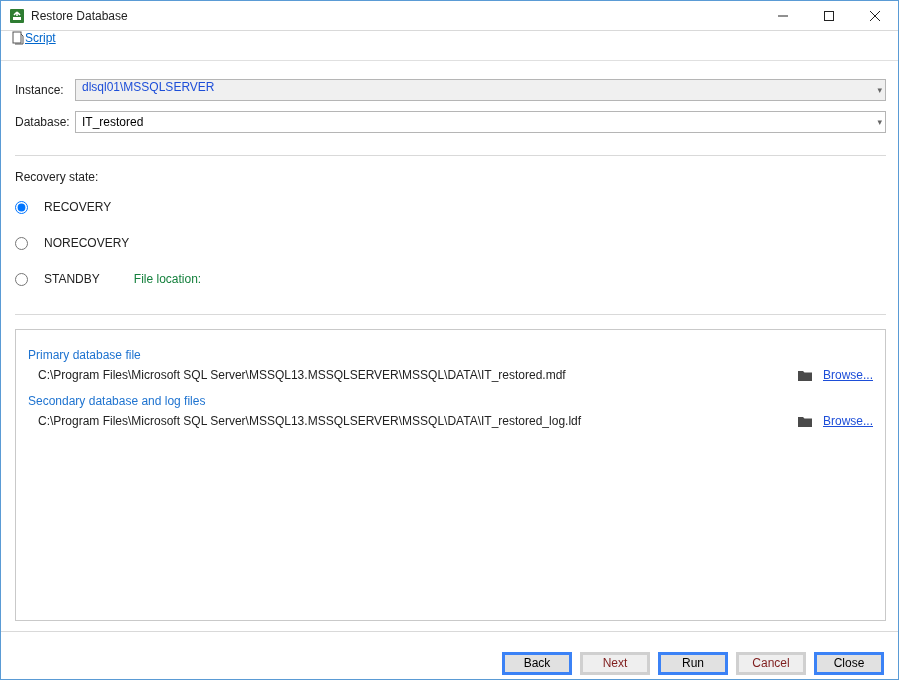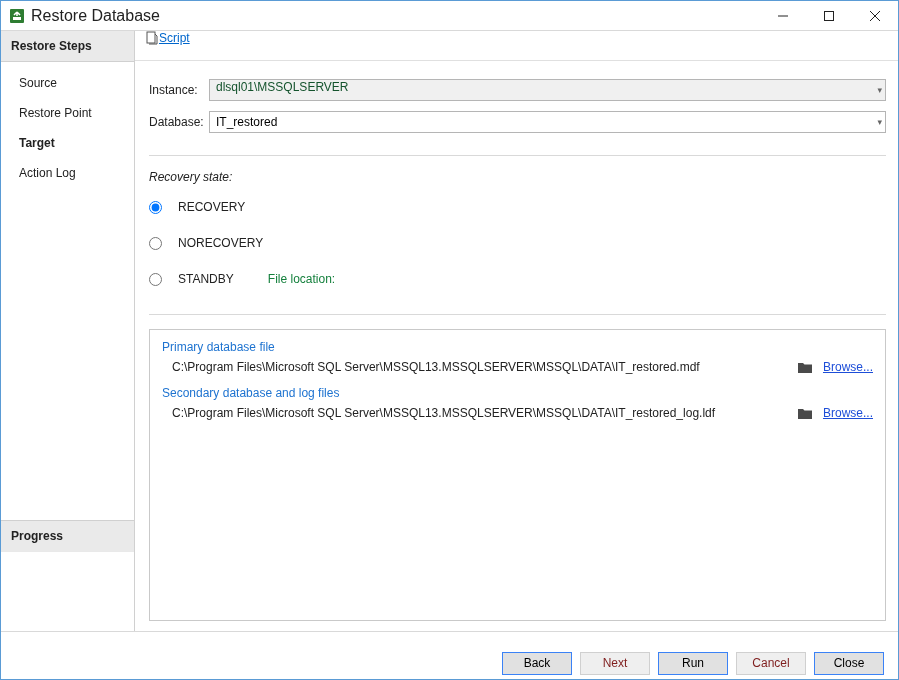--- a/index.html
+++ b/index.html
@@ -1,21 +1,21 @@
 <!DOCTYPE html>
 <html><head>
 <meta charset="utf-8">
 <style>
   * { box-sizing: border-box; }
   html, body { margin:0; padding:0; font-family: "Segoe UI", Tahoma, sans-serif; font-size:12px; color:#222; background:#fff; }
   .window { width:899px; height:680px; border:1px solid #5a9bd5; display:flex; flex-direction:column; background:#fff; }
   
   .titlebar { height:30px; display:flex; align-items:center; border-bottom:1px solid #d9d9d9; }
   .titlebar .icon { width:16px; height:16px; margin:0 6px 0 8px; display:flex; align-items:center; justify-content:center; }
-  .titlebar .title { flex:0 0 auto; font-size:16px; }
+  .titlebar .title { flex:0 0 auto; font-size:12px; }
   .titlebar .spacer { flex:1; }
   .winbtn { width:46px; height:30px; display:flex; align-items:center; justify-content:center; cursor:pointer; }
   
   .body { flex:1; display:flex; min-height:0; }
   .sidebar { width:134px; background:linear-gradient(to bottom,#f6f6f6,#f0f0f0); border-right:1px solid #d0d0d0; display:flex; flex-direction:column; }
   .sidebar .steps-header { padding:8px 10px; font-weight:bold; border-bottom:1px solid #d0d0d0; background:#eaeaea; }
   .sidebar .steps { flex:1; padding:6px 0; background:#fff; }
   .sidebar .step { padding:8px 18px; cursor:pointer; }
   .sidebar .step.active { font-weight:bold; }
   .sidebar .progress-header { padding:8px 10px; font-weight:bold; border-top:1px solid #d0d0d0; background:#eaeaea; }
@@ -23,37 +23,37 @@
   
   .main { flex:1; display:flex; flex-direction:column; padding:0; }
   .toolbar { height:30px; display:flex; padding:0 10px; border-bottom:1px solid #e0e0e0; gap:0; }
   .toolbar a { color:#0066cc; text-decoration:underline; cursor:pointer; }
   .content { flex:1; padding:18px 12px 10px 14px; display:flex; flex-direction:column; overflow:hidden; }
   .form-row { display:flex; align-items:center; margin-bottom:10px; }
   .form-row .lbl { width:60px; }
   .form-row .ctl { flex:1; position:relative; }
   .combo, .textbox { width:100%; height:22px; border:1px solid #b5b5b5; padding:0 18px 0 6px; font:inherit; }
   .combo { background:#f0f0f0; cursor:pointer; }
-  .combo.readonly { color:#14532d; }
+  .combo.readonly { color:#1d4ed8; }
   .textbox { background:#fff; }
   .chev { position:absolute; right:4px; top:50%; transform:translateY(-50%); font-size:9px; color:#666; pointer-events:none; }
   hr.sep { border:none; border-top:1px solid #d9d9d9; margin:12px 0 14px 0; }
-  .section-label { margin-bottom:10px;font-style:italic; }
+  .section-label { margin-bottom:10px; }
   .radio-row { display:flex; align-items:flex-end; margin:6px 0 16px 0; gap:16px; }
   .radio-row input[type=radio] { margin:0; }
   .radio-row .floc { margin-left:18px; color:#15803d; }
   .filesbox { flex:1; border:1px solid #c9c9c9; padding:10px 12px; overflow:auto; background:#fff; }
-  .group-title { color:#1e73d0; margin:0 0 6px 0; }
+  .group-title { color:#1e73d0; margin:8px 0 6px 0; }
   .file-row { display:flex; align-items:center; margin:0 0 12px 0; gap:10px; }
   .file-row .path { flex:1; padding-left:10px; }
   .file-row .folder-icon { width:16px; height:13px; display:inline-block; }
   .file-row a { color:#1d4ed8; text-decoration:underline; cursor:pointer; }
   
   .footer { height:48px; border-top:1px solid #d9d9d9; display:flex; align-items:center; justify-content:flex-end; padding:0 14px; gap:8px; }
-  .footer button { width:70px; height:23px; font:inherit; border:1px solid #3b82f6; background:#e1e1e1; cursor:pointer;margin-top:15px; }
+  .footer button { width:70px; height:23px; font:inherit; border:3px solid #3b82f6; background:#e1e1e1; cursor:pointer;margin-top:15px; }
   .footer button:disabled { color:#7f1d1d; background:#efefef; border-color:#d0d0d0; cursor:default; }
 </style>
 </head>
 <body>
 
 <div class="window">
 
   <div class="titlebar">
     <span class="icon">
       <svg width="16" height="16" viewBox="0 0 16 16">
@@ -77,31 +77,20 @@
     <div class="winbtn close">
       <svg width="10" height="10" viewBox="0 0 10 10">
           <line x1="0" y1="0" x2="10" y2="10" stroke="#222" stroke-width="1"></line>
           <line x1="10" y1="0" x2="0" y2="10" stroke="#222" stroke-width="1"></line>
         </svg>
     </div>
   </div>
 
   <div class="body">
 
-    <div class="sidebar">
-      <div class="steps-header">Restore Steps</div>
-      <div class="steps">
-        <div class="step">Source</div>
-        <div class="step">Restore Point</div>
-        <div class="step active">Target</div>
-        <div class="step">Action Log</div>
-      </div>
-      <div class="progress-header">Progress</div>
-      <div class="progress-body"></div>
-    </div>
 
     <div class="main">
       <div class="toolbar">
         <span>
           <svg width="14" height="14" viewBox="0 0 14 14">
             <rect x="2" y="1" width="8" height="11" fill="none" stroke="#555" stroke-width="1"></rect>
             <path d="M10 3 L12 5 L12 13 L4 13" fill="none" stroke="#555" stroke-width="1"></path>
           </svg>
         </span>
         <a>Script</a>

